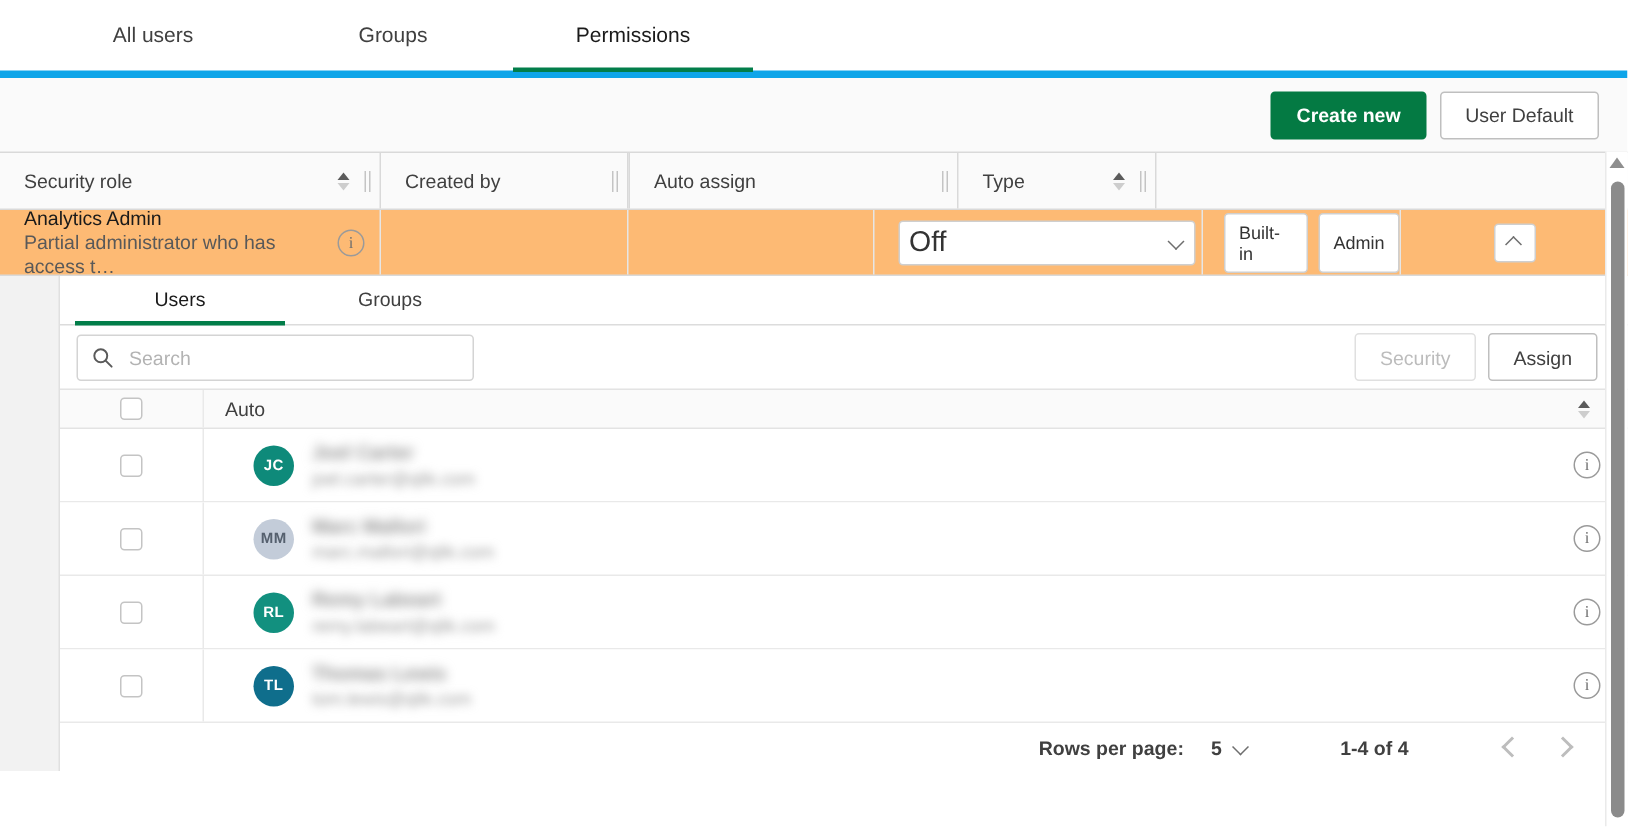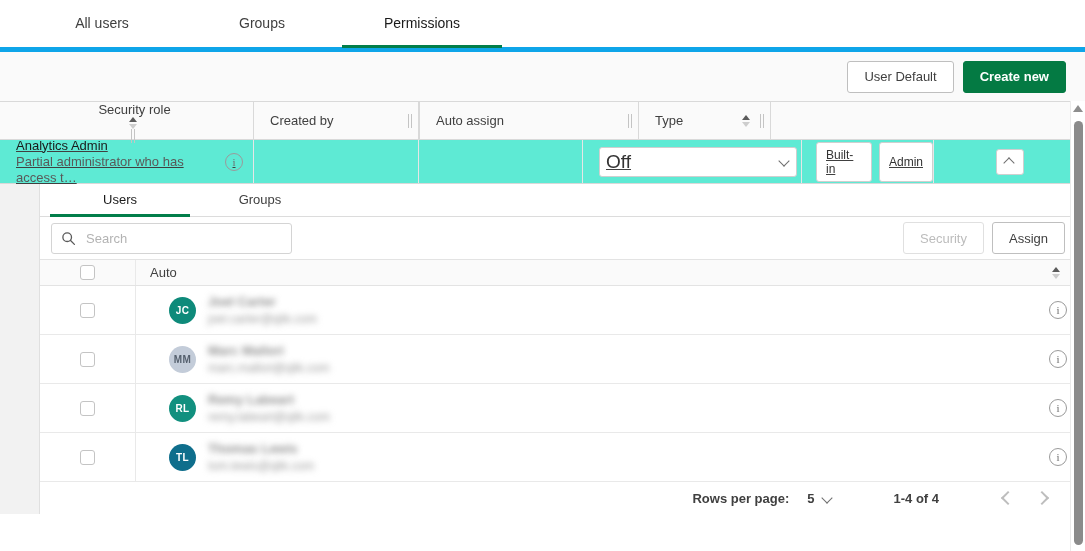--- a/index.html
+++ b/index.html
@@ -57,22 +57,21 @@
   .sorter i { display:block; width:0; height:0; border-left:4px solid transparent;
               border-right:4px solid transparent; }
   .sorter i.up { border-bottom:5px solid #5b5b5b; margin-bottom:2px; }
   .sorter i.dn { border-top:5px solid #cdcdcd; }
   .grip { width:10px; margin-right:3px; display:flex; gap:2px; justify-content:center; cursor:col-resize; }
   .grip span { width:1px; height:14px; background:#c4c4c4; display:block; }
 
   
   .role-row {
     height:44px; display:flex; align-items:stretch; border-bottom:1px solid #d9d9d9;
-    background:#5eead4;
-    text-decoration:underline;
+    background:#fdba74;
   }
   .rc { display:flex; align-items:center; padding-left:16px; position:relative; }
   .rc-sep { width:1px; background:#e6e6e6; }
   .role-name { font-size:13px; color:#1a1a1a; line-height:16px; }
   .role-desc { font-size:13px; color:#595959; line-height:16px; }
   .info-circle {
     width:18px; height:18px; border-radius:50%; border:1px solid #9a9a9a;
     color:#6e6e6e; font-size:11px; font-family:"Liberation Serif", serif;
     display:flex; align-items:center; justify-content:center; cursor:pointer;
     flex:0 0 auto;
@@ -107,21 +106,21 @@
   .sub-tabs { height:42px; display:flex; border-bottom:1px solid #dcdcdc; padding-left:10px; }
   .sub-tab {
     min-width:140px; display:flex; align-items:center; justify-content:center;
     font-size:13px; color:#404040; cursor:pointer; border-bottom:3px solid transparent;
     position:relative; top:1px;
   }
   .sub-tab.active { border-bottom-color:#027e4a; color:#1a1a1a; }
 
   .panel-tools { height:54px; display:flex; align-items:center; padding:0 20px 0 11px; gap:8px; }
   .search-box {
-    width:241px; height:31px; border:1px solid #d4d4d4; border-radius:3px; background:#fff;
+    width:265px; height:31px; border:1px solid #d4d4d4; border-radius:3px; background:#fff;
     display:flex; align-items:center; padding:0 9px; gap:8px;
   }
   .search-box input {
     flex:1; border:none; outline:none; font-size:13px; color:#404040;
     font-family:"Liberation Sans", sans-serif; background:transparent;
   }
   .search-box input::placeholder { color:#b3b3b3; }
   .spacer { flex:1; }
 
   .inner-head {
@@ -180,30 +179,30 @@
       </div>
     <div class="top-tab">
         <span>Groups</span>
       </div>
     <div class="top-tab active">
         <span>Permissions</span>
       </div>
   </div>
 
   <div class="action-bar">
+    <div class="btn btn-primary">
+        <span>Create new</span>
+      </div>
     <div class="btn">
         <span>User Default</span>
       </div>
-    <div class="btn btn-primary">
-        <span>Create new</span>
-      </div>
   </div>
 
   <div class="tbl-head">
-    <div class="th" style="width:253px;flex-direction:column;">
+    <div class="th" style="width:253px;">
       <span class="lbl">Security role</span>
       <span class="sorter">
           <i class="up"></i>
           <i class="dn"></i>
         </span>
       <span class="grip">
           <span></span>
           <span></span>
         </span>
     </div>

